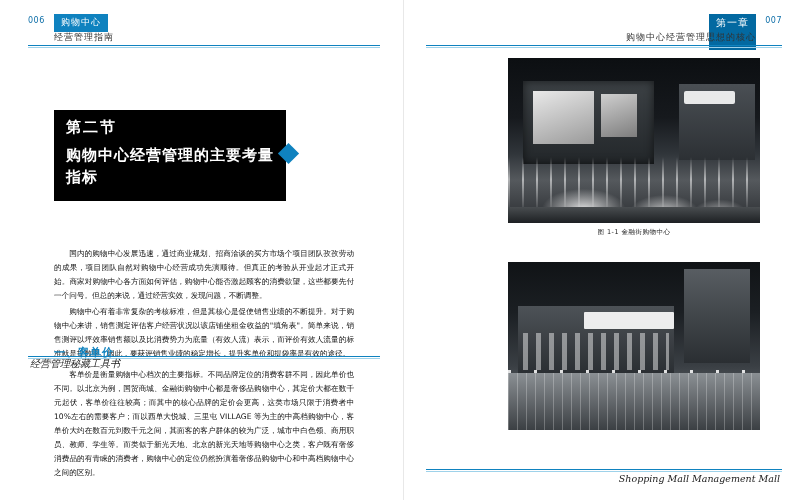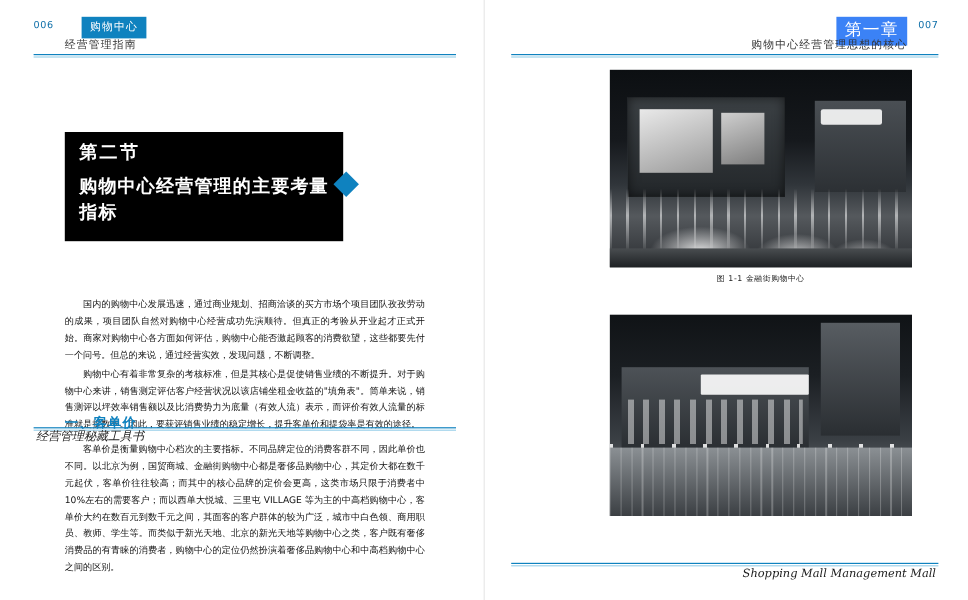--- a/index.html
+++ b/index.html
@@ -35,21 +35,21 @@
   }
   .lh-folio {
     position: absolute;
     left: 0; top: 2px;
     font-size: 8px;
     color: #0d6ea8;
     letter-spacing: 0.5px;
   }
   .lh-tagbox {
     position: absolute;
-    left: 40px; top: 0px;
+    left: 26px; top: 0px;
     background: #0f82bf;
     color: #ffffff;
     font-size: 9px;
     padding: 2px 7px 3px 7px;
     letter-spacing: 1px;
     font-family: Liberation Serif, serif;
   }
   .lh-sub {
     position: absolute;
     left: 26px; top: 17px;
@@ -79,24 +79,24 @@
   .rh-folio {
     position: absolute;
     right: 0; top: 2px;
     font-size: 8px;
     color: #0d6ea8;
     letter-spacing: 0.5px;
   }
   .rh-tagbox {
     position: absolute;
     right: 26px; top: 0px;
-    background: #3b82f6;
+    background: #0369a1;
     color: #ffffff;
-    font-size: 14px;
-    padding: 2px 7px 4px 7px;
+    font-size: 10px;
+    padding: 2px 7px 20px 7px;
     letter-spacing: 1px;
   }
   .rh-sub {
     position: absolute;
     right: 26px; top: 17px;
     font-size: 9px;
     color: #333333;
     letter-spacing: 1px;
   }
   .rh-rule {

